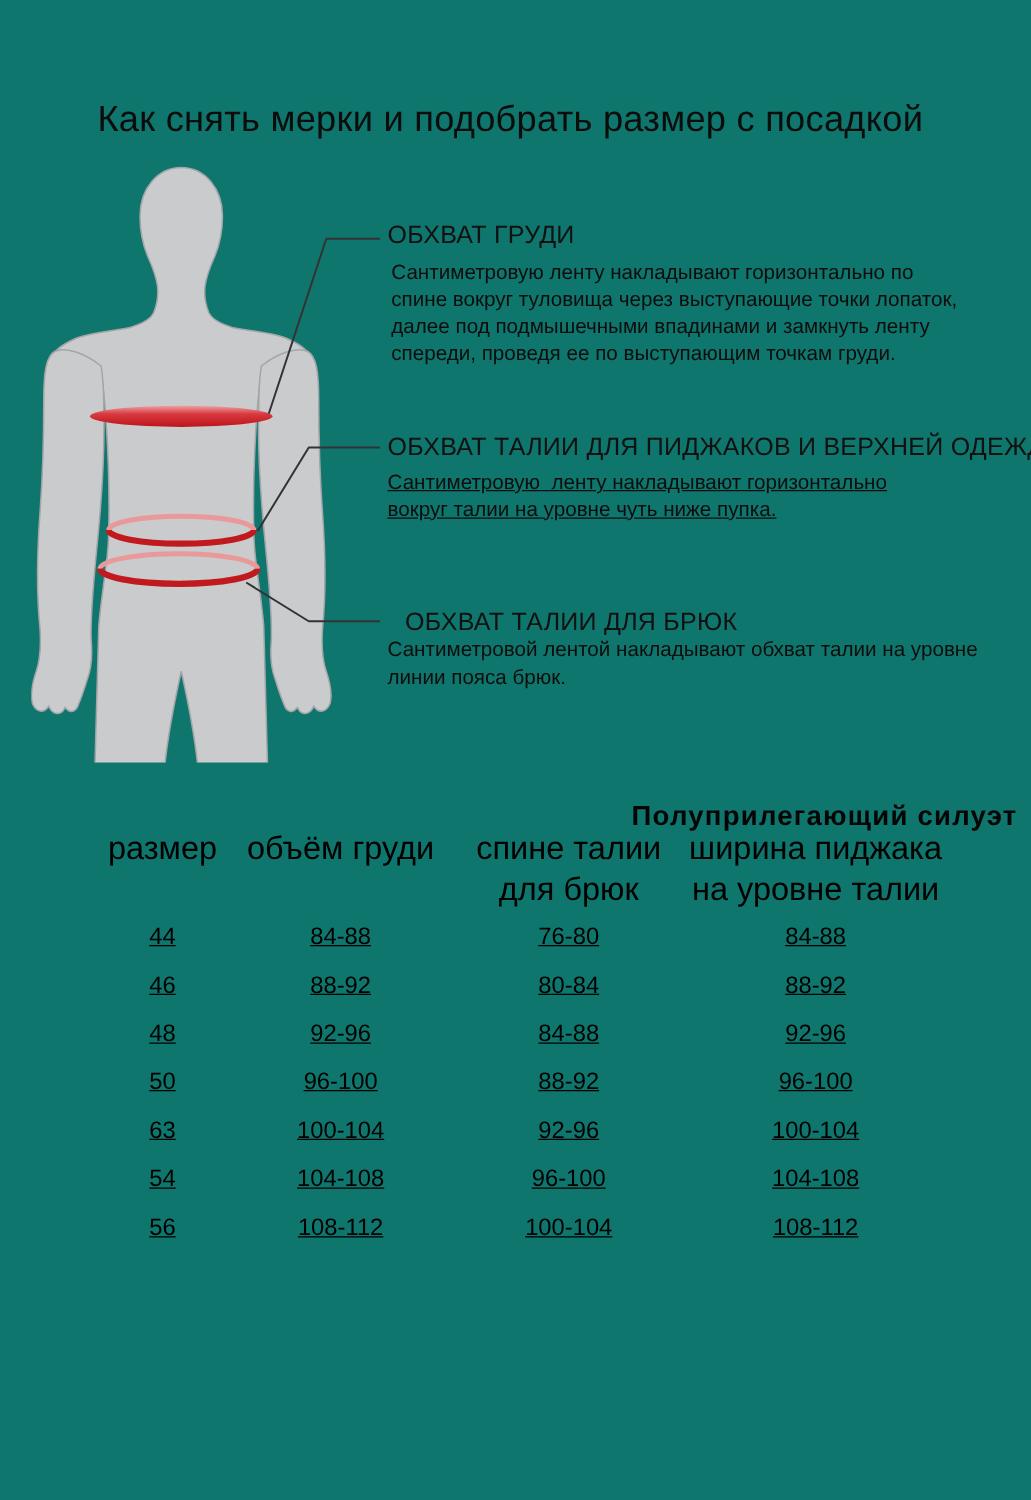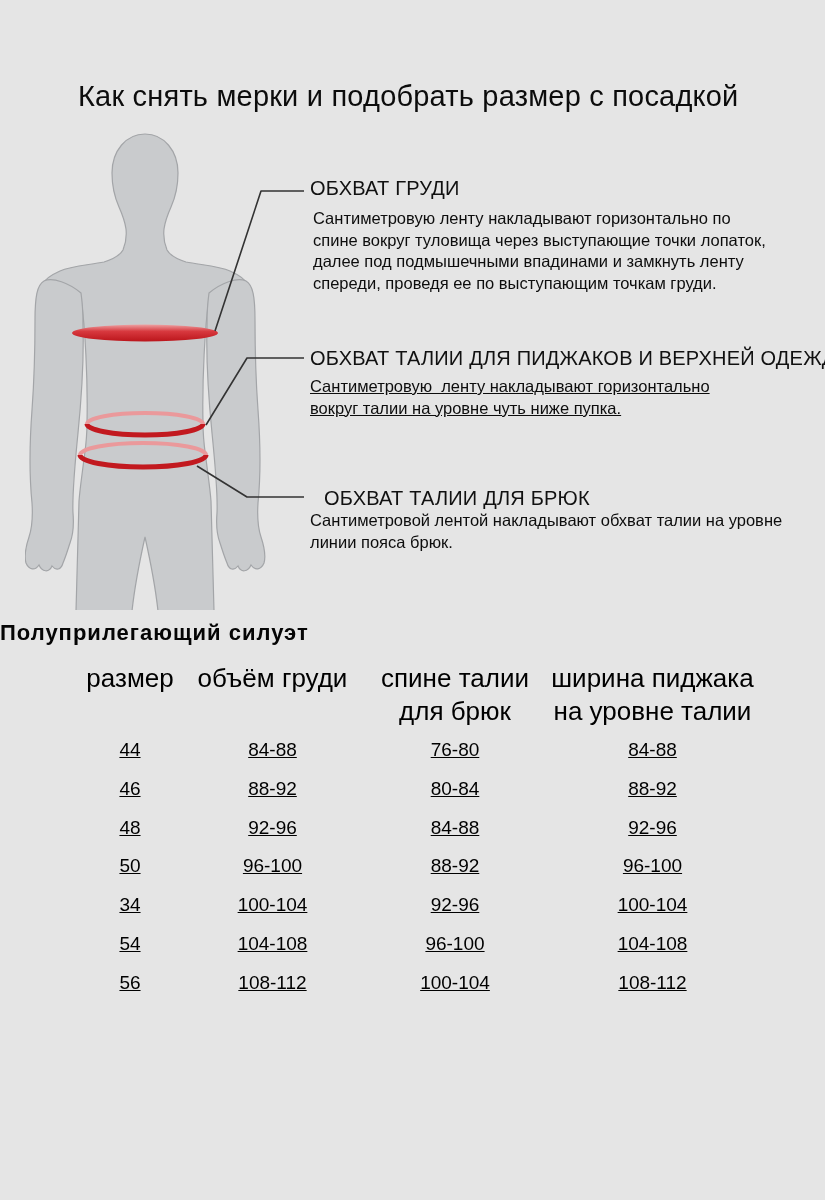--- a/index.html
+++ b/index.html
@@ -1,31 +1,31 @@
 <!DOCTYPE html>
 <html><head>
 <meta charset="utf-8">
 <style>
   html,body{margin:0;padding:0;background:#ffffff;}
   #page{
-    position:relative;width:825px;height:1200px;background:#e5e5e5;overflow:hidden;
+    position:relative;width:825px;height:1200px;background:#0f766e;overflow:hidden;
     font-family:"Liberation Sans", sans-serif;color:#000;
   }
   .abs{position:absolute;}
   #main-title{
     left:78px;top:79px;font-size:29px;line-height:34px;white-space:pre;
     color:#0c0c0c;letter-spacing:0.2px;
   }
   .section-heading{
     font-size:20px;line-height:24px;white-space:pre;color:#111;letter-spacing:0.2px;
   }
   .section-body{font-size:16.5px;color:#0d0d0d;}
   .section-body div{white-space:pre;line-height:21.7px;}
   #table-title{
-    left:0;top:620px;width:814px;text-align:left;
+    left:0;top:640px;width:814px;text-align:right;
     font-size:22px;font-weight:bold;letter-spacing:1px;color:#050505;
   }
   #size-table{left:80px;top:666px;width:680px;}
   .tgrid{display:grid;grid-template-columns:100px 185px 180px 215px;}
   .hcell{text-align:center;font-size:26px;}
   .hline1{line-height:24px;white-space:pre;}
   .hline2{line-height:24px;margin-top:9px;white-space:pre;min-height:24px;}
   .trow{height:38.8px;align-items:center;}
   .tcell{text-align:center;font-size:19px;line-height:38.8px;white-space:pre;text-decoration:underline;}
   svg{display:block;}
@@ -170,21 +170,21 @@
         <div class="tcell">84-88</div>
         <div class="tcell">92-96</div>
       </div>
       <div class="tgrid trow">
         <div class="tcell">50</div>
         <div class="tcell">96-100</div>
         <div class="tcell">88-92</div>
         <div class="tcell">96-100</div>
       </div>
       <div class="tgrid trow">
-        <div class="tcell">34</div>
+        <div class="tcell">63</div>
         <div class="tcell">100-104</div>
         <div class="tcell">92-96</div>
         <div class="tcell">100-104</div>
       </div>
       <div class="tgrid trow">
         <div class="tcell">54</div>
         <div class="tcell">104-108</div>
         <div class="tcell">96-100</div>
         <div class="tcell">104-108</div>
       </div>

